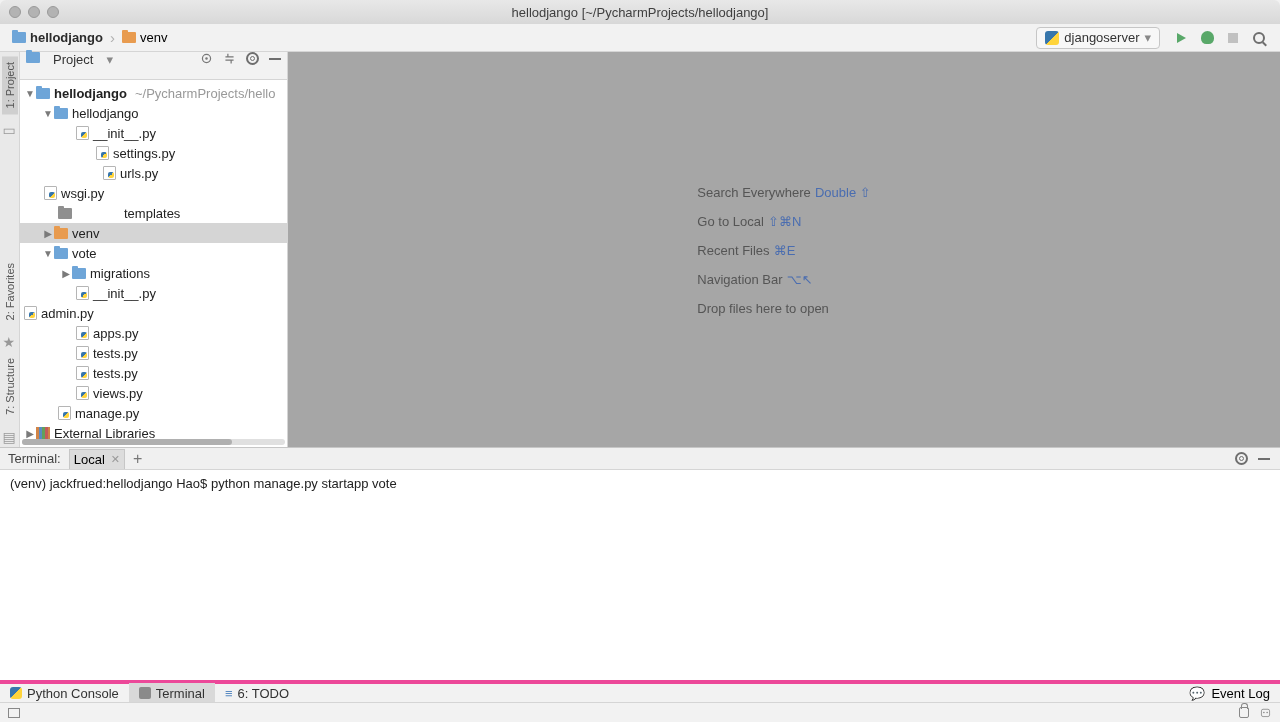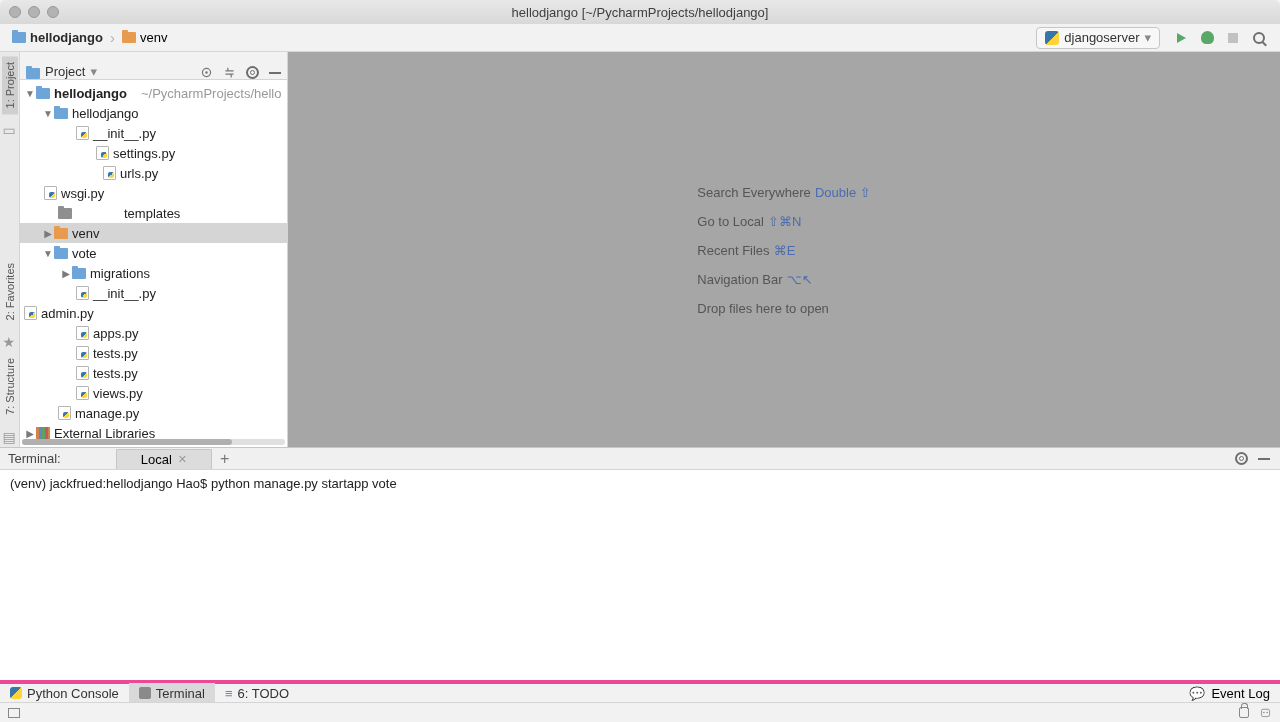--- a/index.html
+++ b/index.html
@@ -32,41 +32,41 @@
 .ico-search::after { content:""; position:absolute; width:5px; height:2px; background:#6e6e6e; transform:rotate(45deg); bottom:-3px; right:-4px; }
 .ico-gear { width:13px; height:13px; border:2px solid #6e6e6e; border-radius:50%; position:relative; }
 .ico-gear::after { content:""; position:absolute; inset:2px; border:1px solid #6e6e6e; border-radius:50%; }
 .ico-hide { width:12px; height:2px; background:#6e6e6e; }
 .mainrow { flex:1; display:flex; min-height:0; }
 .leftgutter { width:20px; background:#e9e9e9; border-right:1px solid #d5d5d5; display:flex; flex-direction:column; align-items:center; padding-top:4px; }
 .vtab { writing-mode:vertical-rl; transform:rotate(180deg); padding:6px 2px; color:#555; font-size:11px; margin-bottom:4px; }
 .vtab.active { background:#cfcfcf; }
 .vstar { width:14px; height:14px; color:#999; margin:4px 0; font-size:14px; }
 .projpanel { width:268px; background:#fff; display:flex; flex-direction:column; border-right:1px solid #d5d5d5; }
-.projhead { height:28px; background:#f2f2f2; border-bottom:1px solid #d5d5d5; display:flex; align-items:flex-end; padding:0 6px; gap:5px; }
+.projhead { height:28px; background:#f2f2f2; border-bottom:1px solid #d5d5d5; display:flex; align-items:flex-start; padding:0 6px; gap:13px; }
 .projhead .title { font-weight:400; color:#333; }
 .projhead .icons { margin-left:auto; display:flex; gap:10px; align-items:center; }
 .tree { flex:1; overflow:hidden; padding:3px 0; background:#fff; }
 .treerow { display:flex; align-items:center; height:20px; padding-left:4px; white-space:nowrap; }
 .treerow.sel { background:#d5d5d5; }
 .arr { width:12px; color:#7a7a7a; font-size:10px; text-align:center; }
 .treerow .lbl { margin-left:4px; color:#222; }
 .treerow .lbl.bold { font-weight:600; }
-.treerow .muted { color:#999; margin-left:14px; }
+.treerow .muted { color:#999; margin-left:8px; }
 .ico-lib { width:14px; height:12px; background:repeating-linear-gradient(90deg,#d08447 0 3px,#5a8bc2 3px 6px,#63a05b 6px 9px,#c25b5b 9px 12px); }
 .treescroll { height:6px; background:#e0e0e0; margin:0 2px 2px; border-radius:3px; position:relative; }
 .treescroll::after { content:""; position:absolute; left:0; width:80%; top:0; bottom:0; background:#b0b0b0; border-radius:3px; }
 .editor { flex:1; background:#a6a6a6; position:relative; display:flex; align-items:center; justify-content:center; }
 .hints { color:#555; }
 .hints .row { margin:12px 0; font-size:15px; color:#555; }
 .hints .kb { color:#4a6db0; }
 .termpanel { display:flex; flex-direction:column; border-top:1px solid #c6c6c6; }
 .termhead { height:22px; background:#f0f0f0; border-bottom:1px solid #d5d5d5; display:flex; align-items:center; }
 .termhead .lbl { padding:0 8px; color:#444; }
-.termtab { padding:2px 24px; display:flex; align-items:center; gap:6px; background:#dcdcdc; border:1px solid #c6c6c6; border-bottom:none; height:20px;margin-left:47px; }
+.termtab { padding:2px 4px; display:flex; align-items:center; gap:6px; background:#dcdcdc; border:1px solid #c6c6c6; border-bottom:none; height:20px; }
 .termtab .x { color:#999; font-size:11px; }
 .termplus { padding:0 8px; color:#777; font-size:16px; }
 .termhead .right { margin-left:auto; display:flex; gap:10px; padding-right:10px; align-items:center; }
 .termbody { flex:1; background:#fff; font-family:"Menlo","Monaco",monospace; font-size:15px; padding:6px 10px; color:#222; min-height:210px; }
 .toolbar-bottom { height:22px; background:#f2f2f2; border-top:4px solid #ec4899; display:flex; align-items:center; }
 .toolbar-bottom .tab { padding:3px 10px; display:flex; align-items:center; gap:5px; color:#333; font-size:12px; }
 .toolbar-bottom .tab.active { background:#d9d9d9; }
 .toolbar-bottom .right { margin-left:auto; padding-right:10px; display:flex; align-items:center; gap:6px; }
 .micon { width:12px; height:12px; background:#8a8a8a; border-radius:2px; }
 .statusbar { height:20px; background:#f2f2f2; border-top:1px solid #d5d5d5; display:flex; align-items:center; padding:0 8px; }

